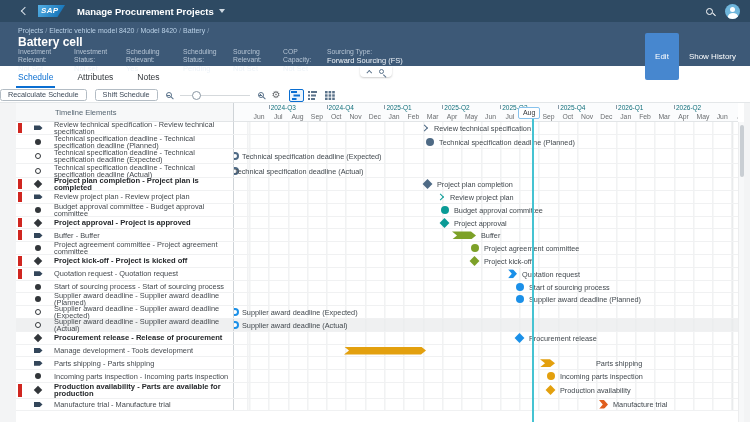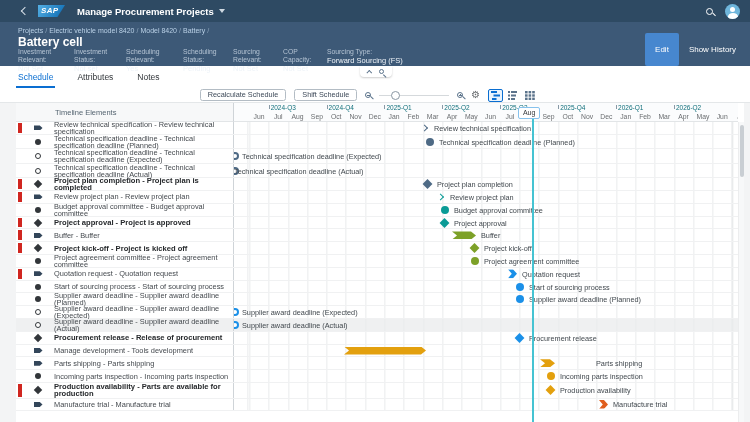--- a/index.html
+++ b/index.html
@@ -18,42 +18,42 @@
   .avatar { width:15px; height:15px; border-radius:50%; background:#6fb6dc; position:relative; overflow:hidden; cursor:pointer; }
   .avatar::before { content:""; position:absolute; left:5px; top:3px; width:5px; height:5px; border-radius:50%; background:#fff; }
   .avatar::after { content:""; position:absolute; left:2.5px; top:9px; width:10px; height:7px; border-radius:50% 50% 0 0; background:#fff; }
 
   
   .pagehead { position:absolute; left:0; top:22px; right:0; height:44px; background:#3d5977; color:#fff; z-index:19; }
   .crumbs { position:absolute; left:18px; top:5px; font-size:7px; color:#b9d0e6; }
   .crumbs .sep { color:#8fa7bd; margin:0 2px; }
   .page-title { position:absolute; left:18px; top:13px; font-size:12px; font-weight:700; color:#fff; }
   .head-actions { position:absolute; right:14px; top:11px; display:flex; align-items:center; gap:10px; }
-  .btn-edit { background:#4787cf; color:#fff; border:none; border-radius:2px; font-size:8px; padding:12px 10px; cursor:pointer; font-family:inherit; }
+  .btn-edit { background:#4787cf; color:#fff; border:none; border-radius:2px; font-size:8px; padding:19px 10px; cursor:pointer; font-family:inherit; }
   .btn-history { background:transparent; color:#fff; border:none; font-size:8px; cursor:pointer; font-family:inherit; }
   .kpis { position:absolute; left:18px; right:10px; top:26px; display:flex; }
   .kpi { }
   .kpi .k-label { font-size:6.8px; color:#b4c3d3; line-height:8px; }
   .kpi .k-value { font-size:7.5px; color:#eef3f8; line-height:9px; }
   .kpi:nth-child(1){width:56px}.kpi:nth-child(2){width:52px}.kpi:nth-child(3){width:57px}.kpi:nth-child(4){width:50px}.kpi:nth-child(5){width:50px}.kpi:nth-child(6){width:44px}
 
   
   .anchor-box { position:absolute; left:360px; top:66px; width:32px; height:11px; background:#fff; border-radius:0 0 4px 4px; box-shadow:0 1px 2px rgba(0,0,0,.2); display:flex; align-items:center; justify-content:center; gap:7px; z-index:21; }
   .chev-up { width:4px; height:4px; border-left:1.3px solid #5b738b; border-top:1.3px solid #5b738b; transform:rotate(45deg) translateY(1px); cursor:pointer; }
   .pin { width:5px; height:5px; border:1.3px solid #5b738b; border-radius:50%; position:relative; cursor:pointer; }
   .pin::after { content:""; position:absolute; width:1.2px; height:3.5px; background:#5b738b; left:4px; top:3.5px; transform:rotate(-45deg); }
 
   
   .tabbar { position:absolute; left:0; top:66px; right:0; height:22px; background:#fff; display:flex; align-items:flex-end; padding-left:18px; gap:24px; }
   .tab { font-size:8.5px; color:#32363a; padding-bottom:6px; position:relative; cursor:pointer; }
   .tab.active { color:#0a6ed1; }
   .tab.active::after { content:""; position:absolute; left:-2px; right:-2px; bottom:0; height:2.5px; background:#0a6ed1; }
 
   
-  .toolbar { position:absolute; left:0; top:88px; right:0; height:15px; background:#fff; display:flex; align-items:center; justify-content:center; padding-right:13px; gap:8px; border-bottom:1px solid #e4e7e9; }
+  .toolbar { position:absolute; left:0; top:88px; right:0; height:15px; background:#fff; display:flex; align-items:center; justify-content:flex-start; padding-right:13px; gap:8px; border-bottom:1px solid #e4e7e9; }
   .tb-btn { height:12px; background:#fff; border:1px solid #b3bcc4; border-radius:2.5px; font-size:7.3px; color:#3e4a59; padding:0 7px; line-height:10px; cursor:pointer; font-family:inherit; }
   .mag2 { width:6px; height:6px; border:1.2px solid #5b738b; border-radius:50%; position:relative; display:inline-block; cursor:pointer; }
   .mag2::after { content:""; position:absolute; width:3.5px; height:1.2px; background:#5b738b; right:-3px; bottom:-1px; transform:rotate(45deg); }
   .mag2 i { position:absolute; left:0.8px; top:1.6px; width:2.6px; height:1px; background:#5b738b; }
   .mag2 b { position:absolute; left:1.6px; top:0.8px; width:1px; height:2.6px; background:#5b738b; }
   .slider { width:70px; height:9px; position:relative; cursor:pointer; }
   .slider .track { position:absolute; left:0; right:0; top:4px; height:1.5px; background:#d5d9dc; }
   .slider .handle { position:absolute; left:12px; top:0; width:9px; height:9px; border-radius:50%; background:#fff; border:1px solid #8a97a3; }
   .gear { color:#6a6d70; font-size:10px; line-height:10px; cursor:pointer; }
   .view-group { display:flex; align-items:center; gap:2px; }
@@ -372,43 +372,43 @@
             <span class="icon-wrap">
               <span class="ti-task"></span>
             </span>
             <span class="row-label">Buffer - Buffer</span>
           </div>
           <div class="row-right">
             <span class="mk mk-bar" style="background: rgb(125, 161, 40); width: 24px; left: 218px;"></span>
             <span class="mk-label" style="left: 247px;">Buffer</span>
           </div>
         </div>
+        <div class="g-row" style="height: 12.8px;">
+          <div class="row-left">
+            <span class="icon-wrap">
+              <span class="ti-circle"></span>
+            </span>
+            <span class="row-label">Project agreement committee - Project agreement committee</span>
+          </div>
+          <div class="row-right">
+            <span class="mk mk-circle" style="background: rgb(125, 161, 40); left: 237px;"></span>
+            <span class="mk-label" style="left: 250px;">Project agreement committee</span>
+          </div>
+        </div>
         <div class="g-row bold" style="height: 12.8px;">
           <div class="row-left">
             <span class="flag"></span>
             <span class="icon-wrap">
               <span class="ti-diamond"></span>
             </span>
             <span class="row-label">Project kick-off - Project is kicked off</span>
           </div>
           <div class="row-right">
             <span class="mk mk-diamond" style="background: rgb(125, 161, 40); left: 237px;"></span>
             <span class="mk-label" style="left: 250px;">Project kick-off</span>
-          </div>
-        </div>
-        <div class="g-row" style="height: 12.8px;">
-          <div class="row-left">
-            <span class="icon-wrap">
-              <span class="ti-circle"></span>
-            </span>
-            <span class="row-label">Project agreement committee - Project agreement committee</span>
-          </div>
-          <div class="row-right">
-            <span class="mk mk-circle" style="background: rgb(125, 161, 40); left: 237px;"></span>
-            <span class="mk-label" style="left: 250px;">Project agreement committee</span>
           </div>
         </div>
         <div class="g-row" style="height: 12.8px;">
           <div class="row-left">
             <span class="flag"></span>
             <span class="icon-wrap">
               <span class="ti-task"></span>
             </span>
             <span class="row-label">Quotation request - Quotation request</span>
           </div>

